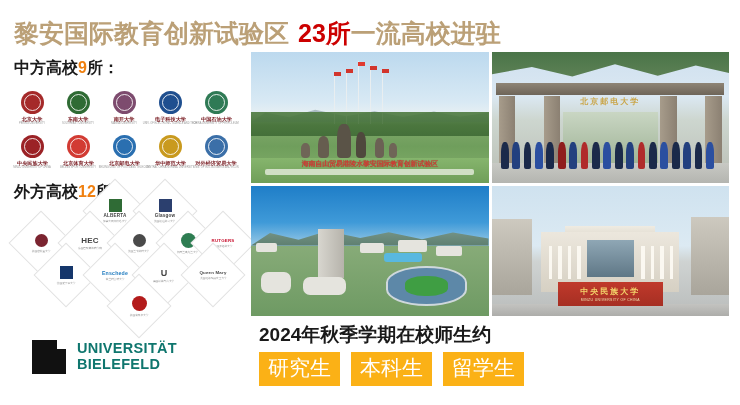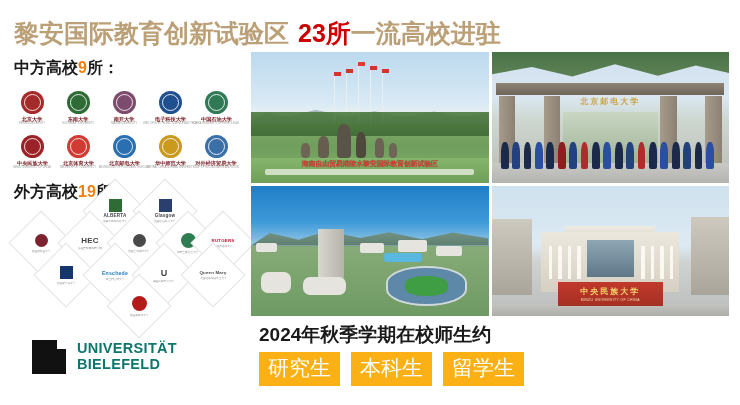--- a/index.html
+++ b/index.html
@@ -327,21 +327,21 @@
           <span class="logo-mark" style="background: rgb(59, 111, 168);">
               <span class="inner"></span>
             </span>
           <span class="logo-name">对外经济贸易大学</span>
           <span class="logo-sub">UNIV. OF INTL BUSINESS AND ECON</span>
         </div>
       </div>
     </div>
 
     <div class="sec-head head-fo">
-      <span>外方高校</span><span class="num">19</span><span>所：</span>
+      <span>外方高校</span><span class="num">12</span><span>所：</span>
     </div>
 
     <div class="hex-grid">
       <div class="hex" style="left:84px;  top:-16px;">
           <div class="hex-in">
         <span class="fl-mark" style="background:#2f6b35;"></span>
         <span class="fl-word">ALBERTA</span>
         <span class="fl-cn">加拿大阿尔伯塔大学</span>
           </div>
         </div>

